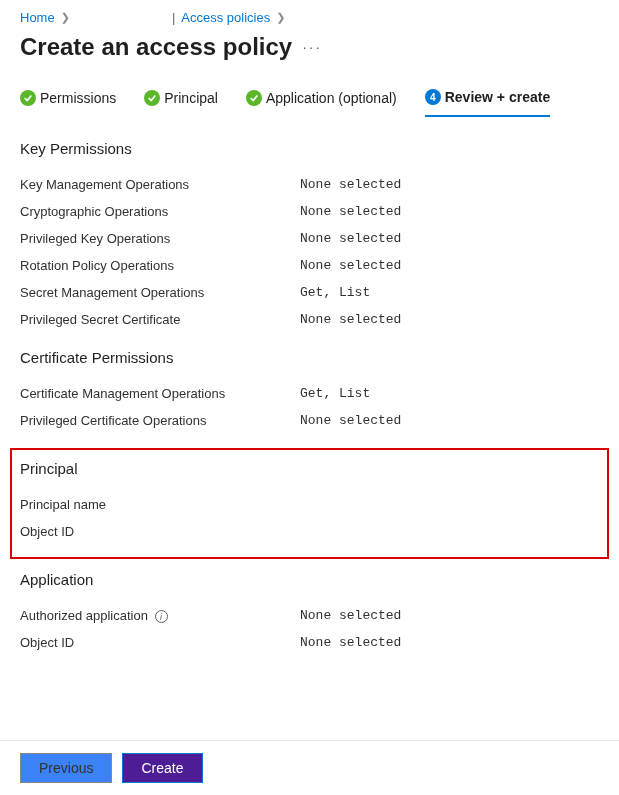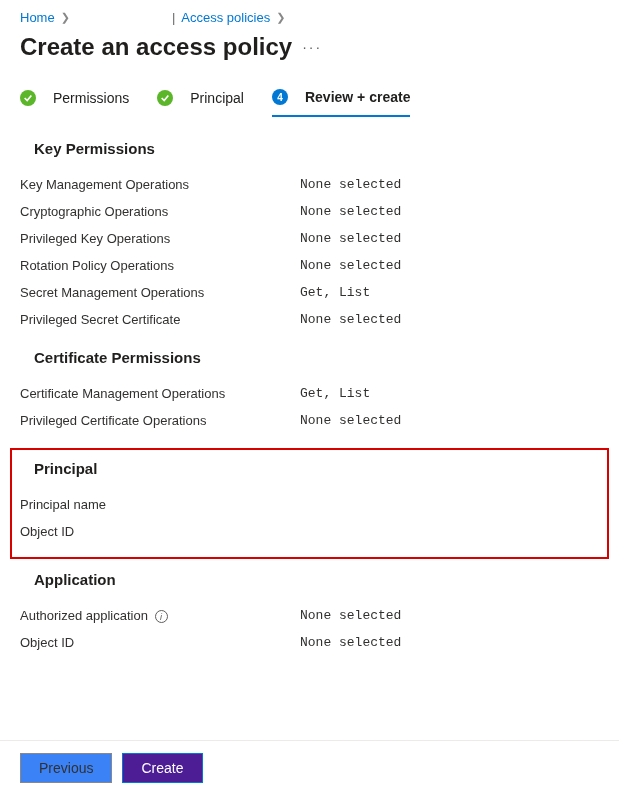--- a/index.html
+++ b/index.html
@@ -32,44 +32,44 @@
     .dots { color: #605e5c; letter-spacing: 2px; cursor: pointer; font-size: 14px; }
     .tabs {
       display: flex;
       gap: 28px;
       padding: 10px 20px 0 20px;
       border-bottom: 1px solid transparent;
     }
     .tab {
       display: flex;
       align-items: center;
-      gap: 17px;
+      gap: 4px;
       padding-bottom: 10px;
       font-size: 14px;
       color: #201f1e;
       cursor: pointer;
     }
     .tab.active {
       border-bottom: 2px solid #0078d4;
       font-weight: 600;
     }
     .step-icon {
       width: 16px; height: 16px; border-radius: 50%;
       display: inline-flex; align-items: center; justify-content: center;
       flex-shrink: 0;
     }
     .check { background: #5bb62a; }
     .check svg { width: 10px; height: 10px; }
     .num { background: #0078d4; color: #fff; font-size: 10px; font-weight: 600; }
     .content { padding: 22px 20px 80px 20px; }
     .section-h {
       font-size: 15px;
-      font-weight: 700;
+      font-weight: 400;
       color: #201f1e;
-      margin: 16px 0 14px 14px;
+      margin: 16px 0 14px 0;
     }
     .section-h.first { margin-top: 0; }
     .row {
       display: flex;
       font-size: 13px;
       color: #323130;
       padding: 6px 0;
     }
     .row .label { width: 280px; color: #323130; }
     .row .value { color: #323130; font-family: Liberation Mono, monospace; }
@@ -139,20 +139,28 @@
     <span>Permissions</span>
   </div>
   <div class="tab">
     <span class="step-icon check">
       <svg viewBox="0 0 12 12">
           <path d="M2 6 L5 9 L10 3" stroke="#fff" stroke-width="2" fill="none"></path>
         </svg>
     </span>
     <span>Principal</span>
   </div>
+  <div class="tab">
+    <span class="step-icon check">
+      <svg viewBox="0 0 12 12">
+          <path d="M2 6 L5 9 L10 3" stroke="#fff" stroke-width="2" fill="none"></path>
+        </svg>
+    </span>
+    <span>Application (optional)</span>
+  </div>
   <div class="tab active">
     <span class="step-icon num">4</span>
     <span>Review + create</span>
   </div>
 </div>
 
 <div class="content">
 
   <div class="section-h first">Key Permissions</div>
   <div class="row">

